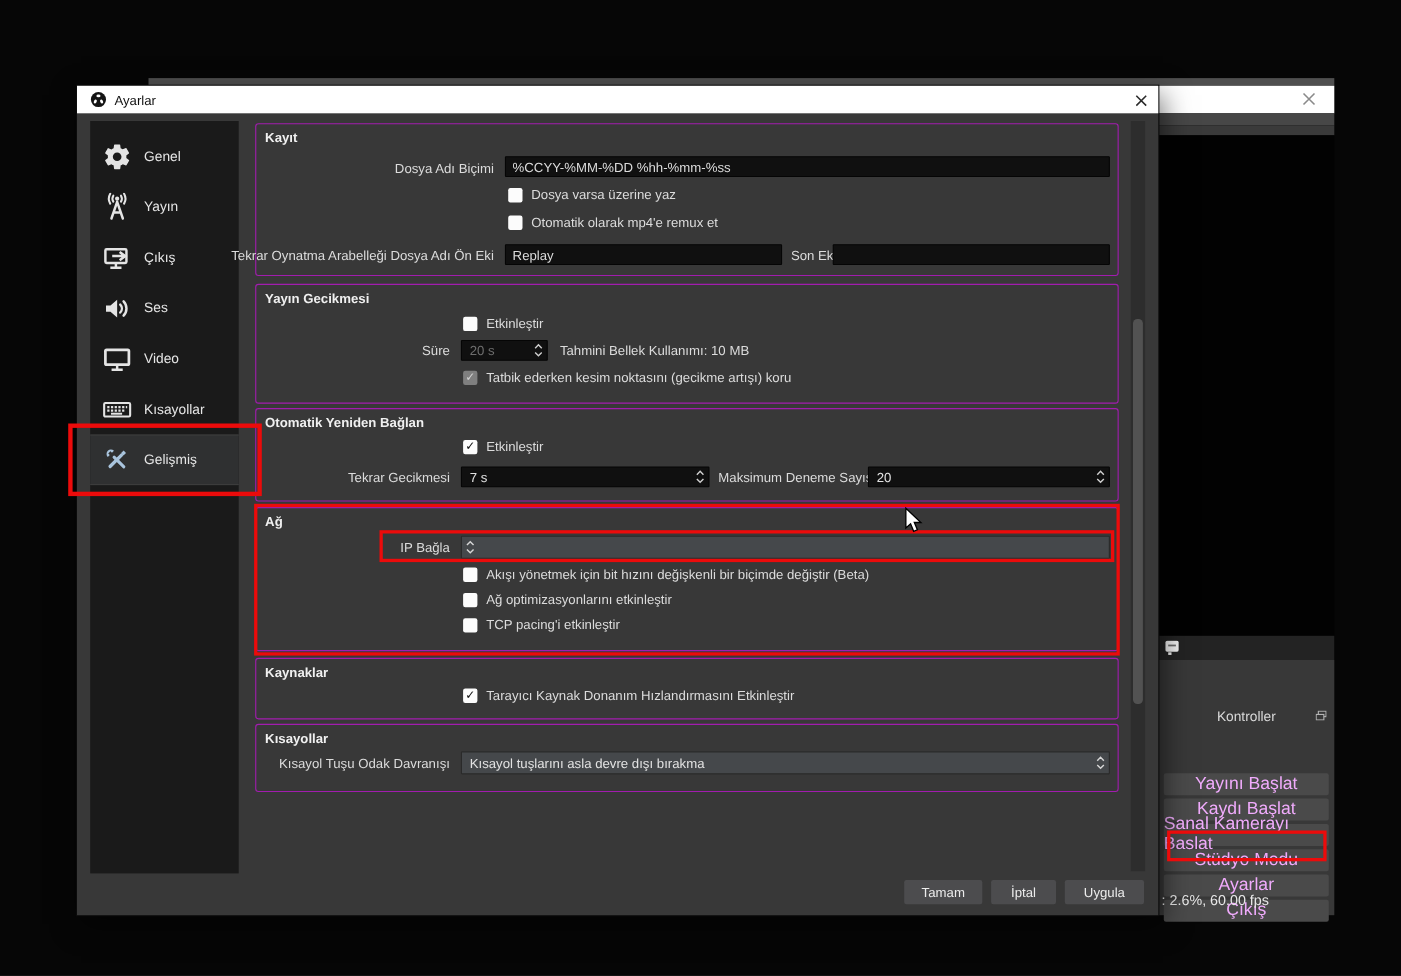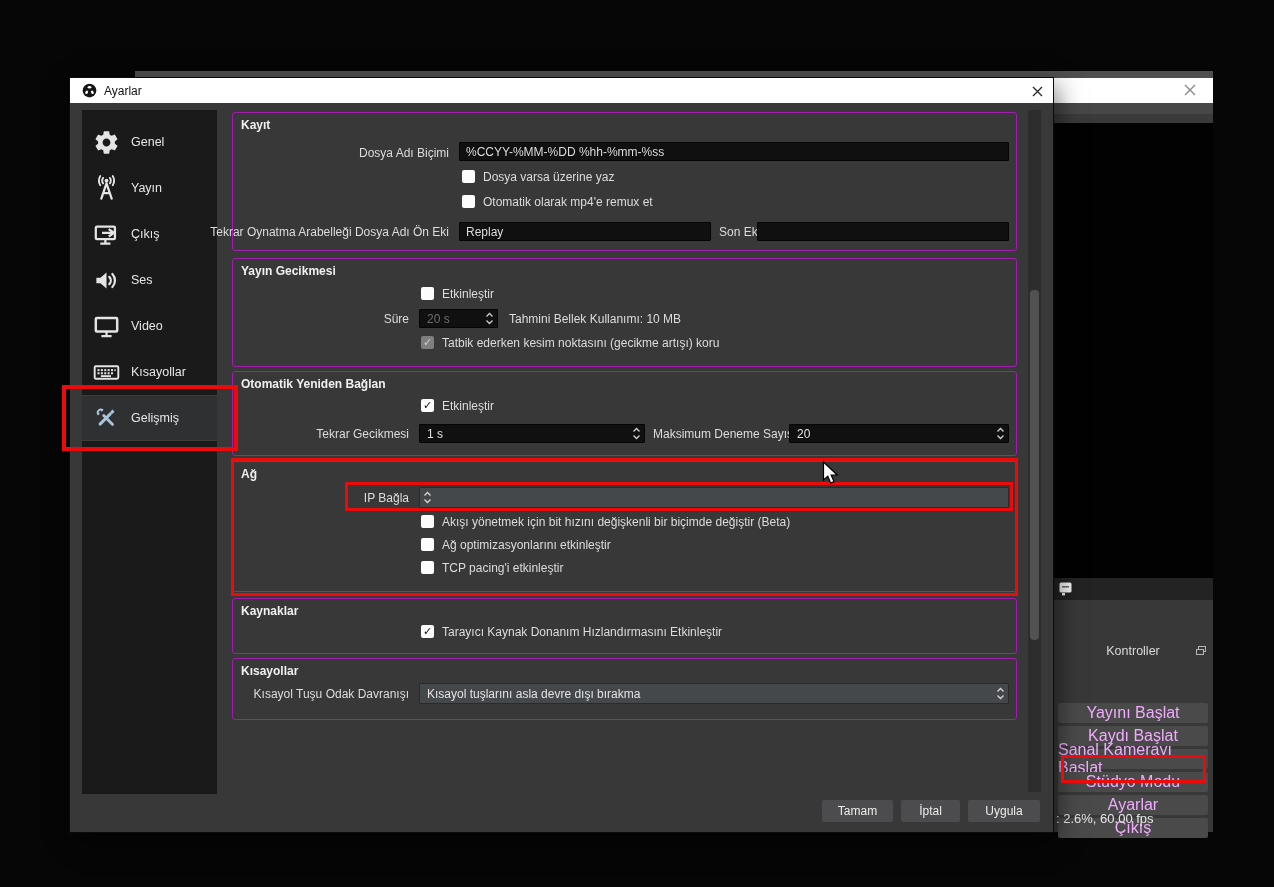--- a/index.html
+++ b/index.html
@@ -63,21 +63,21 @@
   }
   .spin, .combo {
     position:absolute; height:19px; display:flex; align-items:center; border-radius:1px; overflow:hidden;
   }
   .spin { background:#101010; border:1px solid #050505; }
   .combo { background:#45484b; border:1px solid #2a2a2a; height:21px; }
   .spin .val, .combo .val { flex:1; padding-left:7px; color:#e2e2e2; white-space:nowrap; }
   .spin .val.dim { color:#6e6e6e; }
   .arrows { width:15px; height:100%; display:flex; align-items:center; justify-content:center; }
 
-  .cbrow { position:absolute; display:flex; align-items:flex-start; }
+  .cbrow { position:absolute; display:flex; align-items:flex-end; }
   .cb { width:13px; height:13px; background:#fcfcfc; border-radius:2px; display:inline-flex; align-items:center; justify-content:center; flex:none; }
   .cb.checked::after { content:"✓"; font-size:11px; font-weight:bold; color:#0c0c0c; line-height:13px; }
   .cb.disabled { background:#7f7f7f; }
   .cb.disabled::after { color:#d2d2d2; }
   .cblabel { margin-left:8px; color:#dcdcdc; white-space:nowrap; }
 
   .note { position:absolute; color:#dcdcdc; white-space:nowrap; }
 
   .dlg-btn {
     position:absolute; top:722px; height:22px; background:#4c4c4e; border-radius:2px; color:#ececec;
@@ -274,21 +274,21 @@
   </div>
 
   <div class="gb" style="top:293px;height:85px">
     <span class="gb-title">Otomatik Yeniden Bağlan</span>
     <div class="cbrow" style="left:188px;top:27px">
       <span class="cb checked"></span>
       <span class="cblabel">Etkinleştir</span>
     </div>
     <span class="flabel" style="right:607px;top:55px">Tekrar Gecikmesi</span>
     <div class="spin" style="left:186px;top:52px;width:226px">
-      <span class="val">1 s</span>
+      <span class="val">7 s</span>
       <span class="arrows">
         <svg width="9" height="15" viewBox="0 0 9 15">
             <path d="M1.5 5.5 L4.5 2.5 L7.5 5.5 M1.5 9.5 L4.5 12.5 L7.5 9.5" stroke="#cfcfcf" stroke-width="1.3" fill="none"></path>
           </svg>
       </span>
     </div>
     <span class="note" style="left:420px;top:55px">Maksimum Deneme Sayısı</span>
     <div class="spin" style="left:556px;top:52px;width:220px">
       <span class="val">20</span>
       <span class="arrows">

